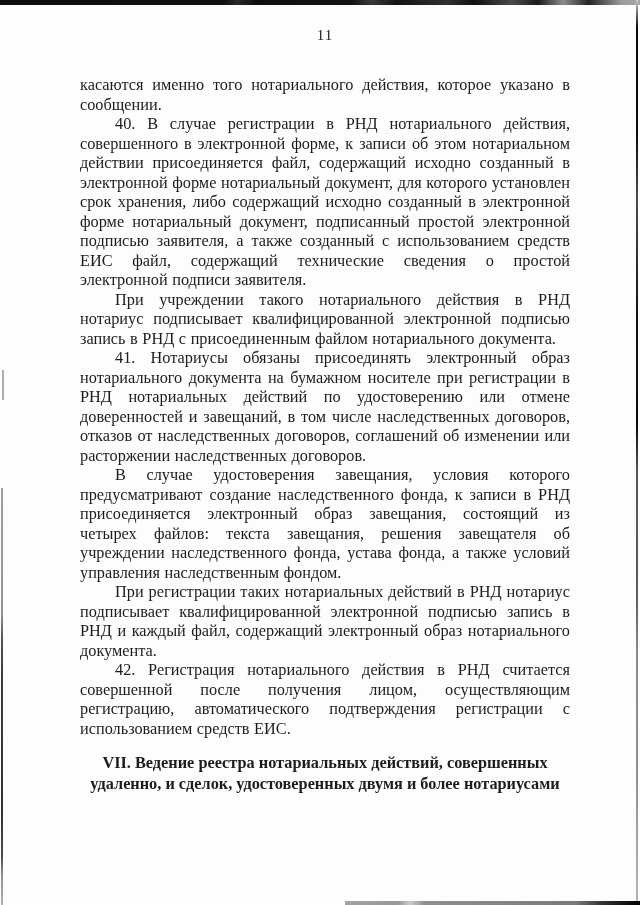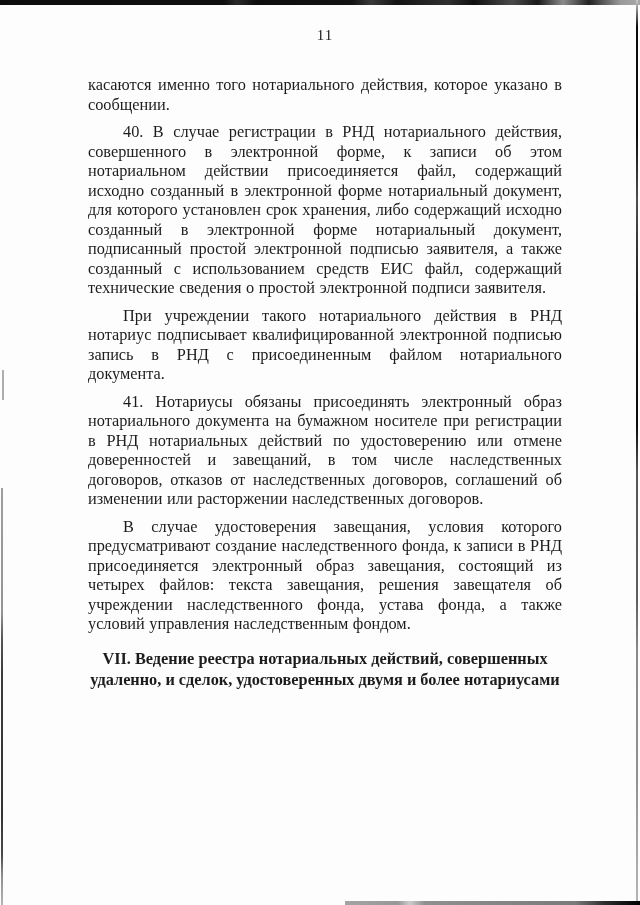--- a/index.html
+++ b/index.html
@@ -58,21 +58,21 @@
     width: 490px;
   }
   .page-number {
     text-align: center;
     font-size: 15px;
     line-height: 17px;
     letter-spacing: 1px;
     margin: 0 0 31px 0;
   }
   .para {
-    margin: 8px;
+    margin: 0;
     font-size: 16.3px;
     line-height: 19.5px;
     text-align: justify;
     text-indent: 35px;
     word-spacing: 0.5px;
   }
   .para.continuation { text-indent: 0; }
   .section-heading {
     margin: 14px -8px 9px -8px;
     font-size: 16.3px;
@@ -94,18 +94,20 @@
   <div class="art-bottom-bar"></div>
 
   <div class="page-inner">
     <div class="page-number">11</div>
 
     <p class="para continuation">касаются именно того нотариального действия, которое указано в сообщении.</p>
     <p class="para">40. В случае регистрации в РНД нотариального действия, совершенного в электронной форме, к записи об этом нотариальном действии присоединяется файл, содержащий исходно созданный в электронной форме нотариальный документ, для которого установлен срок хранения, либо содержащий исходно созданный в электронной форме нотариальный документ, подписанный простой электронной подписью заявителя, а также созданный с использованием средств ЕИС файл, содержащий технические сведения о простой электронной подписи заявителя.</p>
     <p class="para">При учреждении такого нотариального действия в РНД нотариус подписывает квалифицированной электронной подписью запись в РНД с присоединенным файлом нотариального документа.</p>
     <p class="para">41. Нотариусы обязаны присоединять электронный образ нотариального документа на бумажном носителе при регистрации в РНД нотариальных действий по удостоверению или отмене доверенностей и завещаний, в том числе наследственных договоров, отказов от наследственных договоров, соглашений об изменении или расторжении наследственных договоров.</p>
     <p class="para">В случае удостоверения завещания, условия которого предусматривают создание наследственного фонда, к записи в РНД присоединяется электронный образ завещания, состоящий из четырех файлов: текста завещания, решения завещателя об учреждении наследственного фонда, устава фонда, а также условий управления наследственным фондом.</p>
+    <p class="para">При регистрации таких нотариальных действий в РНД нотариус подписывает квалифицированной электронной подписью запись в РНД и каждый файл, содержащий электронный образ нотариального документа.</p>
+    <p class="para">42. Регистрация нотариального действия в РНД считается совершенной после получения лицом, осуществляющим регистрацию, автоматического подтверждения регистрации с использованием средств ЕИС.</p>
 
     <h2 class="section-heading">VII. Ведение реестра нотариальных действий, совершенных удаленно, и сделок, удостоверенных двумя и более нотариусами</h2>
 
   </div>
 
 </div>
 
 </body></html>

